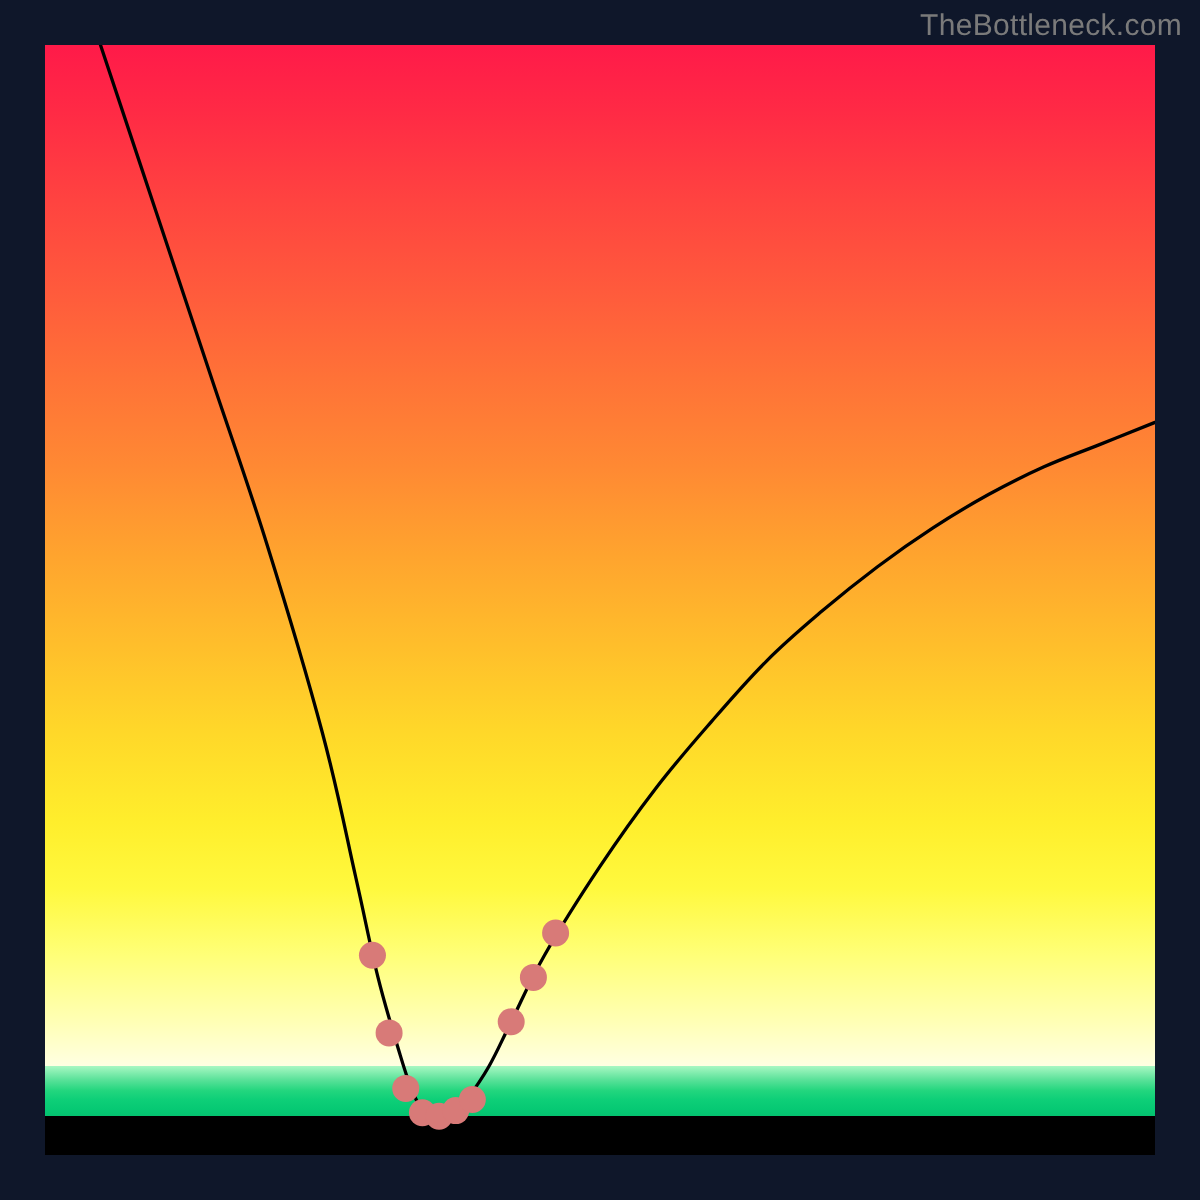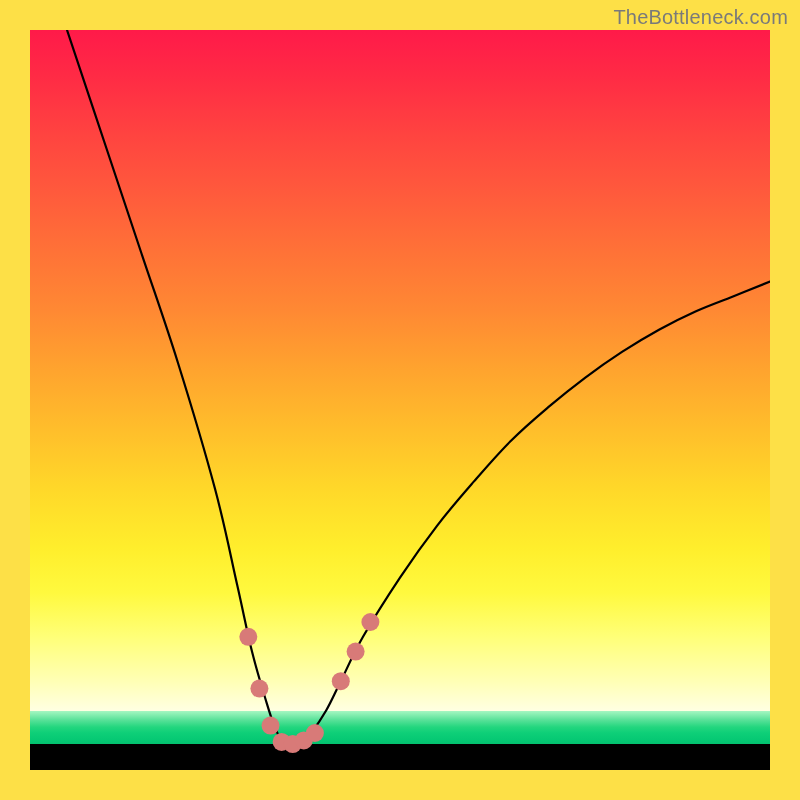--- a/index.html
+++ b/index.html
@@ -8,21 +8,21 @@
     width: 800px;
     height: 800px;
     overflow: hidden;
     background: #000;
     font-family: Arial, Helvetica, sans-serif;
   }
   .stage {
     position: relative;
     width: 800px;
     height: 800px;
-    background: #fde047;
+    background: #0f172a;
   }
   .plot-area {
     position: absolute;
     left: 30px;
     top: 30px;
     width: 740px;
     height: 740px;
     overflow: hidden;
   }
   .gradient-bg {

